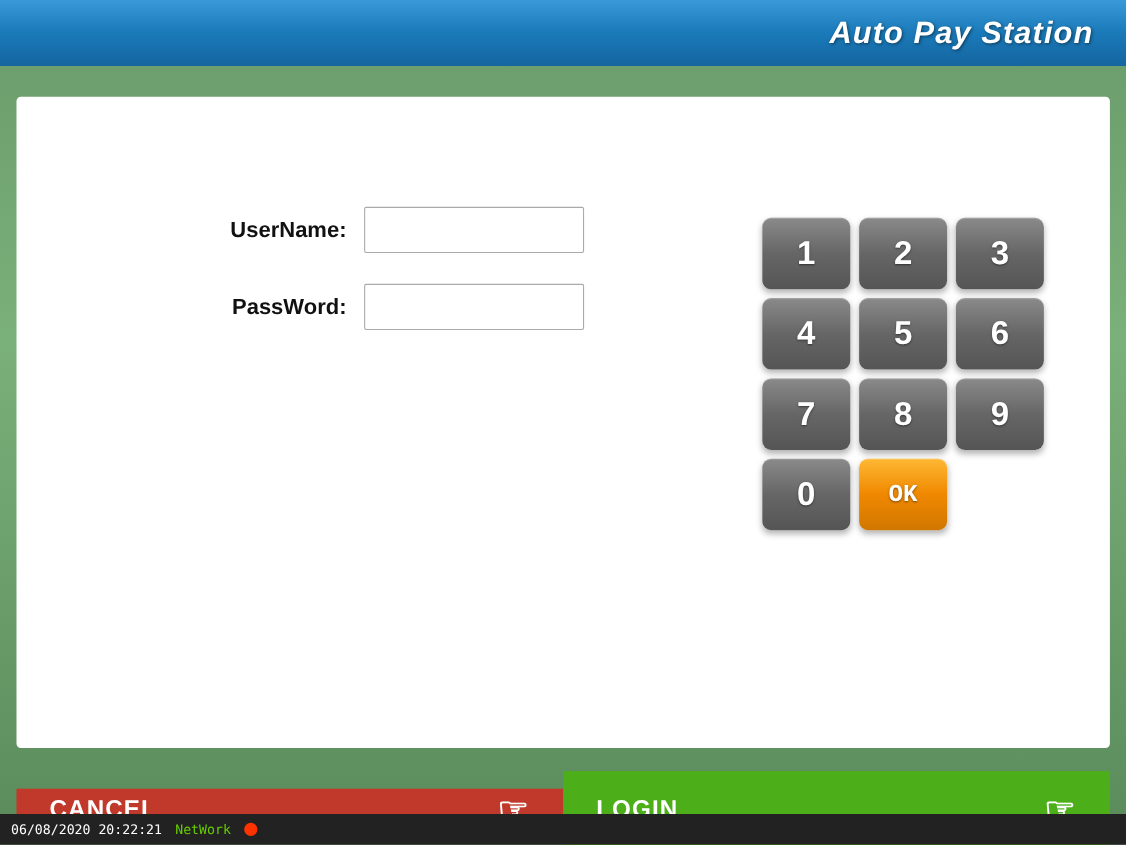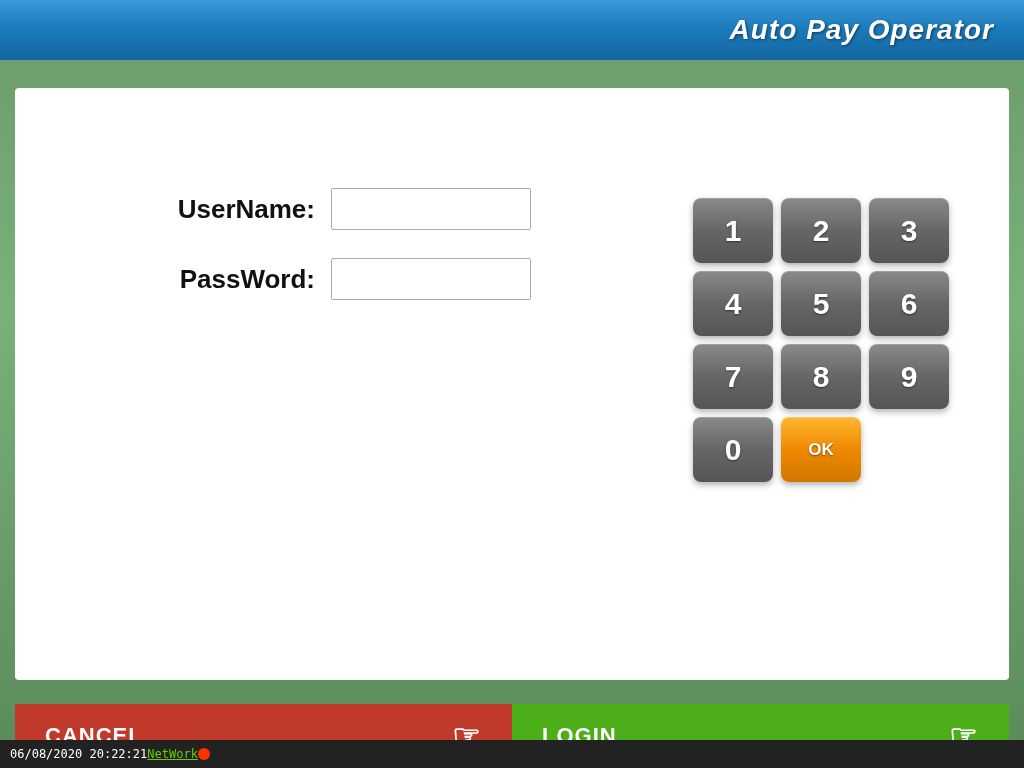--- a/index.html
+++ b/index.html
@@ -72,21 +72,21 @@
       margin-left: 80px;
     }
 
     .form-row {
       display: flex;
       align-items: center;
       margin-bottom: 28px;
     }
 
     .form-label {
-      font-size: 26px;
+      font-size: 20px;
       font-weight: bold;
       color: #111;
       width: 200px;
       text-align: right;
       margin-right: 16px;
     }
 
     .form-input {
       width: 200px;
       height: 42px;
@@ -129,33 +129,35 @@
     .num-btn.del-btn {
       background: linear-gradient(180deg, #8a8a8a 0%, #666 50%, #555 100%);
       color: #ff4444;
       font-size: 20px;
       font-weight: bold;
     }
 
     .num-btn.ok-btn {
       background: linear-gradient(180deg, #ffb833 0%, #f08800 50%, #d07700 100%);
       color: white;
-      font-size: 17px;
-      font-weight: bold;
+      font-size: 22px;
+      font-weight: bold;
+      font-family: Liberation Mono, monospace;
     }
 
     
     .bottom-bar {
       position: absolute;
       bottom: 0;
       left: 15px;
       right: 15px;
       height: 64px;
       display: flex;
       z-index: 10;
+      align-items: center;
     }
 
     .cancel-btn {
       flex: 1;
       background: #c0392b;
       border: none;
       color: white;
       font-size: 22px;
       font-weight: bold;
       cursor: pointer;
@@ -205,48 +207,48 @@
     }
 
     .status-left {
       color: #ccc;
       font-size: 11px;
     }
 
     .status-right {
       display: flex;
       align-items: center;
+      gap: 12px;
     }
 
     .status-datetime {
       color: white;
       font-size: 12px;
     }
 
     .status-network {
       color: #66cc00;
       font-size: 12px;
-      text-decoration: underline;
     }
 
     .status-dot {
       width: 12px;
       height: 12px;
       border-radius: 50%;
       background: #ff3300;
       display: inline-block;
     }
   </style>
 </head>
 <body>
 
 <div class="bg-scene"></div>
 
 <div class="header">
-  <span class="header-title">Auto Pay Operator</span>
+  <span class="header-title">Auto Pay Station</span>
 </div>
 
 <div class="main-panel">
 
   <div class="form-area">
     <div class="form-row">
       <label class="form-label">UserName:</label>
       <input class="form-input" type="text" value="" style="">
     </div>
     <div class="form-row">

